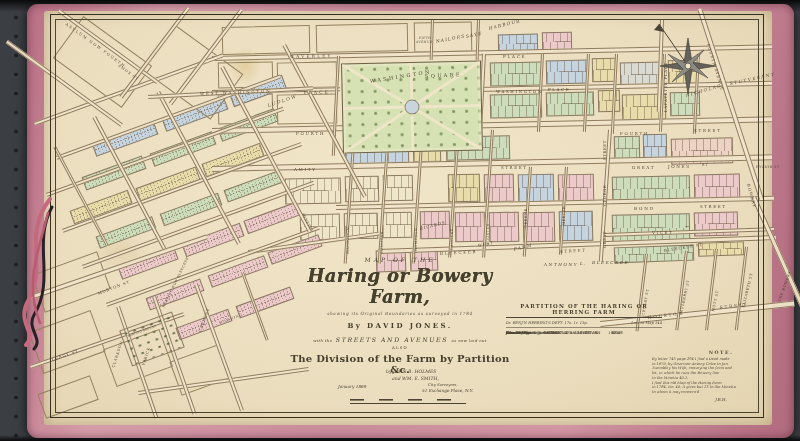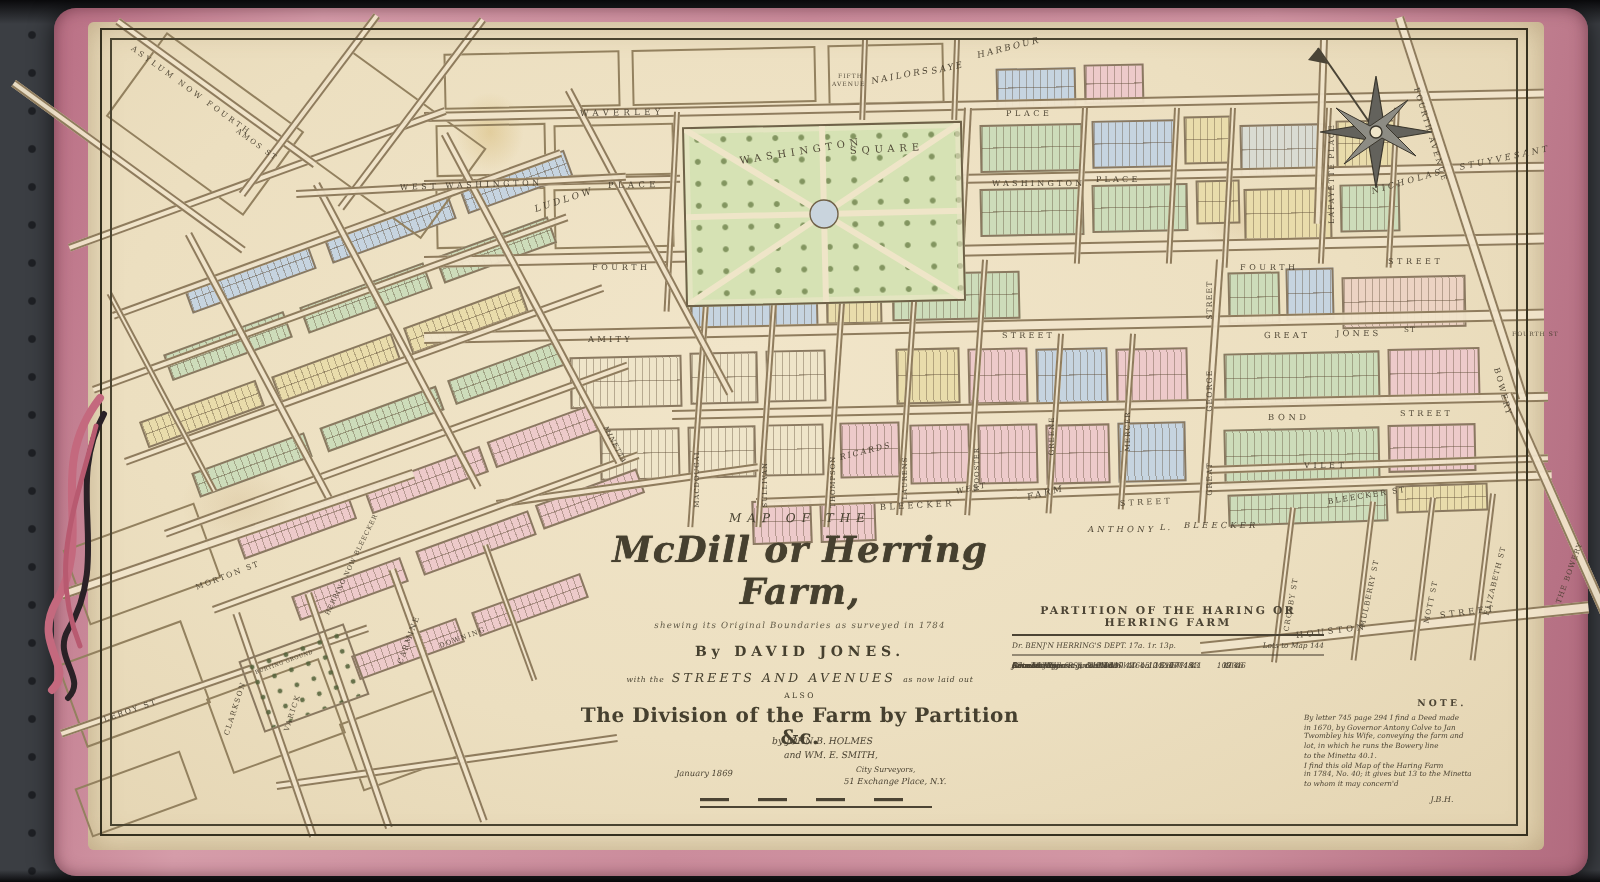--- a/index.html
+++ b/index.html
@@ -288,21 +288,21 @@
         <span class="slabel" style="position: absolute; left: 114px; top: 366px; font-size: 3.6px; letter-spacing: 0.8px; transform: rotate(-72deg);">CLARKSON</span>
         <span class="slabel" style="position: absolute; left: 144px; top: 364px; font-size: 3.6px; letter-spacing: 0.8px; transform: rotate(-72deg);">VARICK</span>
         <span class="slabel" style="position: absolute; left: 200px; top: 330px; font-size: 3.8px; letter-spacing: 0.8px; transform: rotate(-70deg);">CARMINE</span>
         <span class="slabel" style="position: absolute; left: 164px; top: 306px; font-size: 3.2px; letter-spacing: 0.5px; transform: rotate(-64deg);">HERRING NOW BLEECKER</span>
         <span class="slabel" style="position: absolute; left: 220px; top: 322px; font-size: 3.4px; letter-spacing: 0.8px; transform: rotate(-20deg);">DOWNING</span>
         <span class="slabel" style="position: absolute; left: 128px; top: 336px; font-size: 2.6px; letter-spacing: 0.3px; transform: rotate(-20deg);">BURYING GROUND</span>
       </div>
 
     <div class="tblock">
       <div class="t-kicker">MAP OF THE</div>
-      <div class="t-title">McDill or Herring Farm,</div>
+      <div class="t-title">Haring or Bowery Farm,</div>
       <div class="t-sub">shewing its Original Boundaries as surveyed in 1784</div>
       <div class="t-by">By DAVID JONES.</div>
       <div class="t-with">
         <span class="sm">with the</span>
         <span>STREETS AND AVENUES</span>
         <span class="sm">as now laid out</span>
       </div>
       <div class="t-also">ALSO</div>
       <div class="t-div">The Division of the Farm by Partition &amp;c.</div>
     </div>

